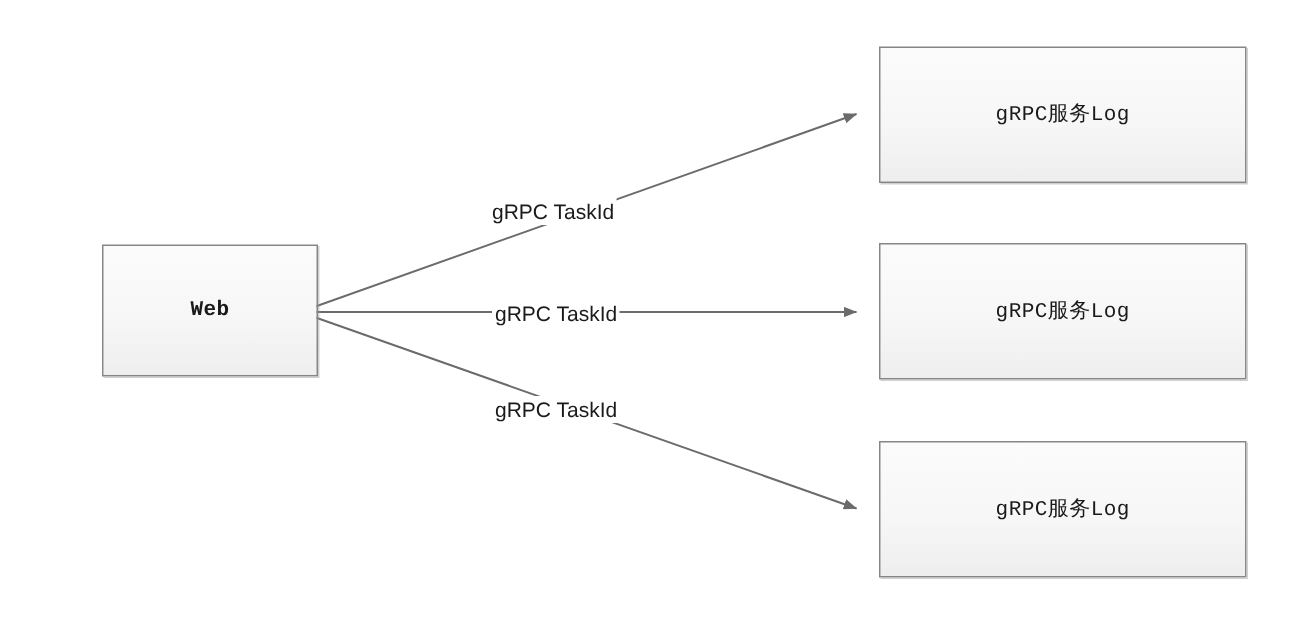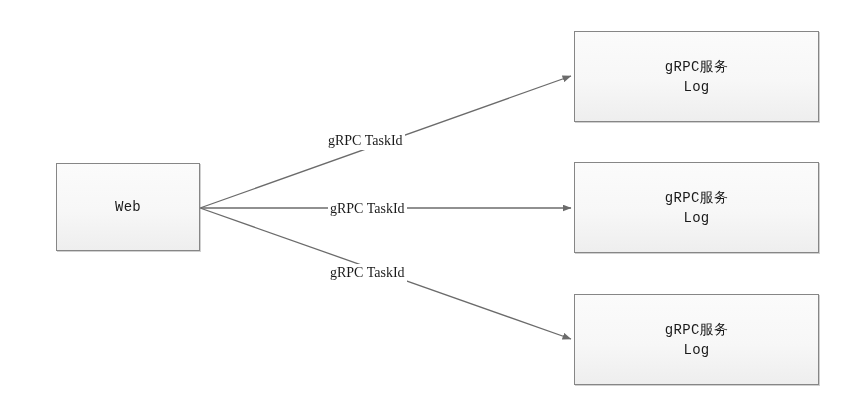--- a/index.html
+++ b/index.html
@@ -26,54 +26,56 @@
     height: 416px;
     pointer-events: none;
   }
   .node {
     position: absolute;
     box-sizing: border-box;
     border: 1px solid #868686;
     background: linear-gradient(to bottom, #fbfbfb 0%, #f7f7f7 55%, #eeeeee 100%);
     box-shadow: 1px 1px 0 rgba(150,150,150,0.45);
     display: flex;
-    flex-direction: column;
+    flex-direction: row;
     align-items: center;
     justify-content: center;
     text-align: center;
     color: #1a1a1a;
+    margin-left: 12px;
   }
   .node-line {
     font-family: "Liberation Mono", "DejaVu Sans Mono", monospace;
     font-size: 14px;
     line-height: 20px;
     letter-spacing: 0.3px;
     white-space: nowrap;
   }
   #node-web {
     left: 56px;
     top: 163px;
     width: 144px;
     height: 88px;
   }
   #node-web .node-line {
     font-size: 14px;
+    font-weight: bold;
   }
   .node-service {
     left: 574px;
     width: 245px;
     height: 91px;
   }
   #node-service-1 { top: 31px; }
   #node-service-2 { top: 162px; }
   #node-service-3 { top: 294px; }
 
   .edge-label {
     position: absolute;
-    font-family: Liberation Serif, serif;
+    font-family: Liberation Sans, sans-serif;
     font-size: 14px;
     line-height: 16px;
     color: #1a1a1a;
     white-space: nowrap;
     background: #ffffff;
     padding: 1px 2px;
   }
   #edge-label-1 { left: 326px; top: 132px; }
   #edge-label-2 { left: 328px; top: 200px; }
   #edge-label-3 { left: 328px; top: 264px; }

